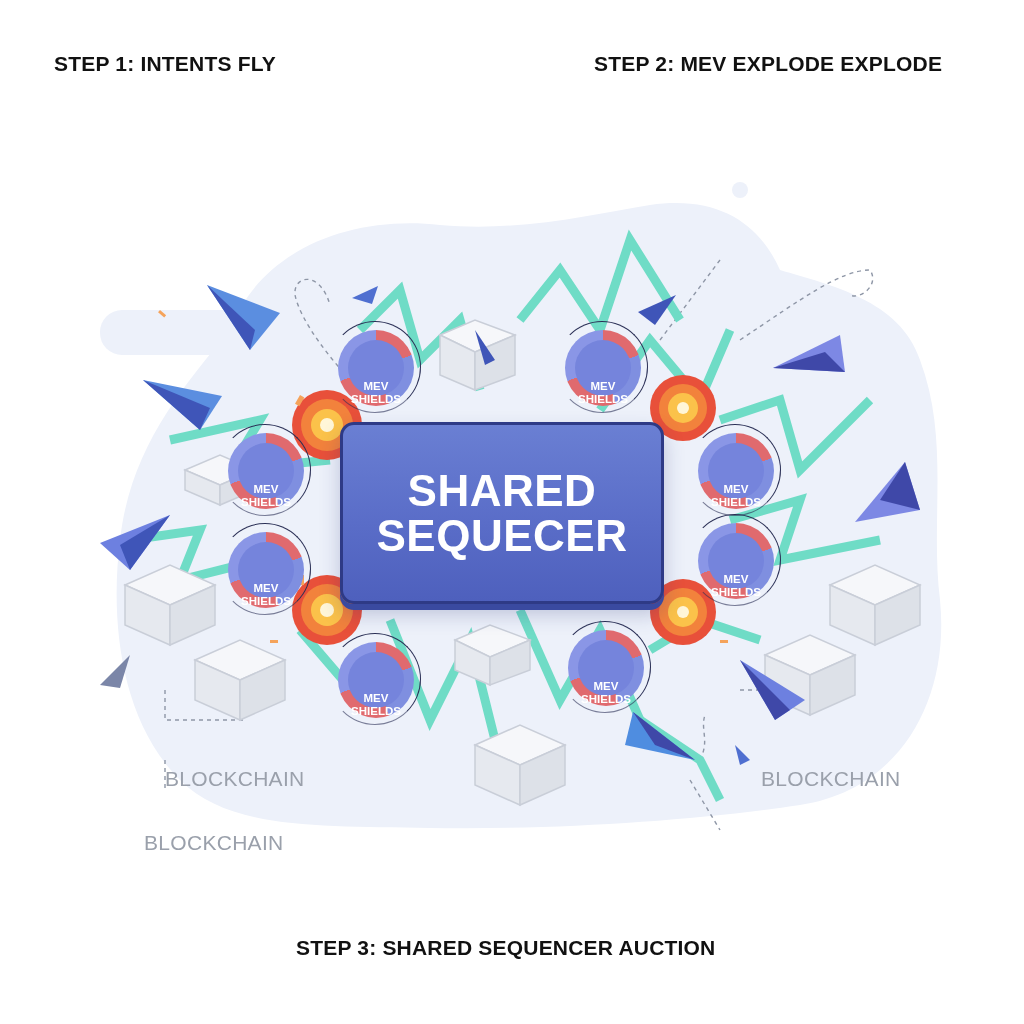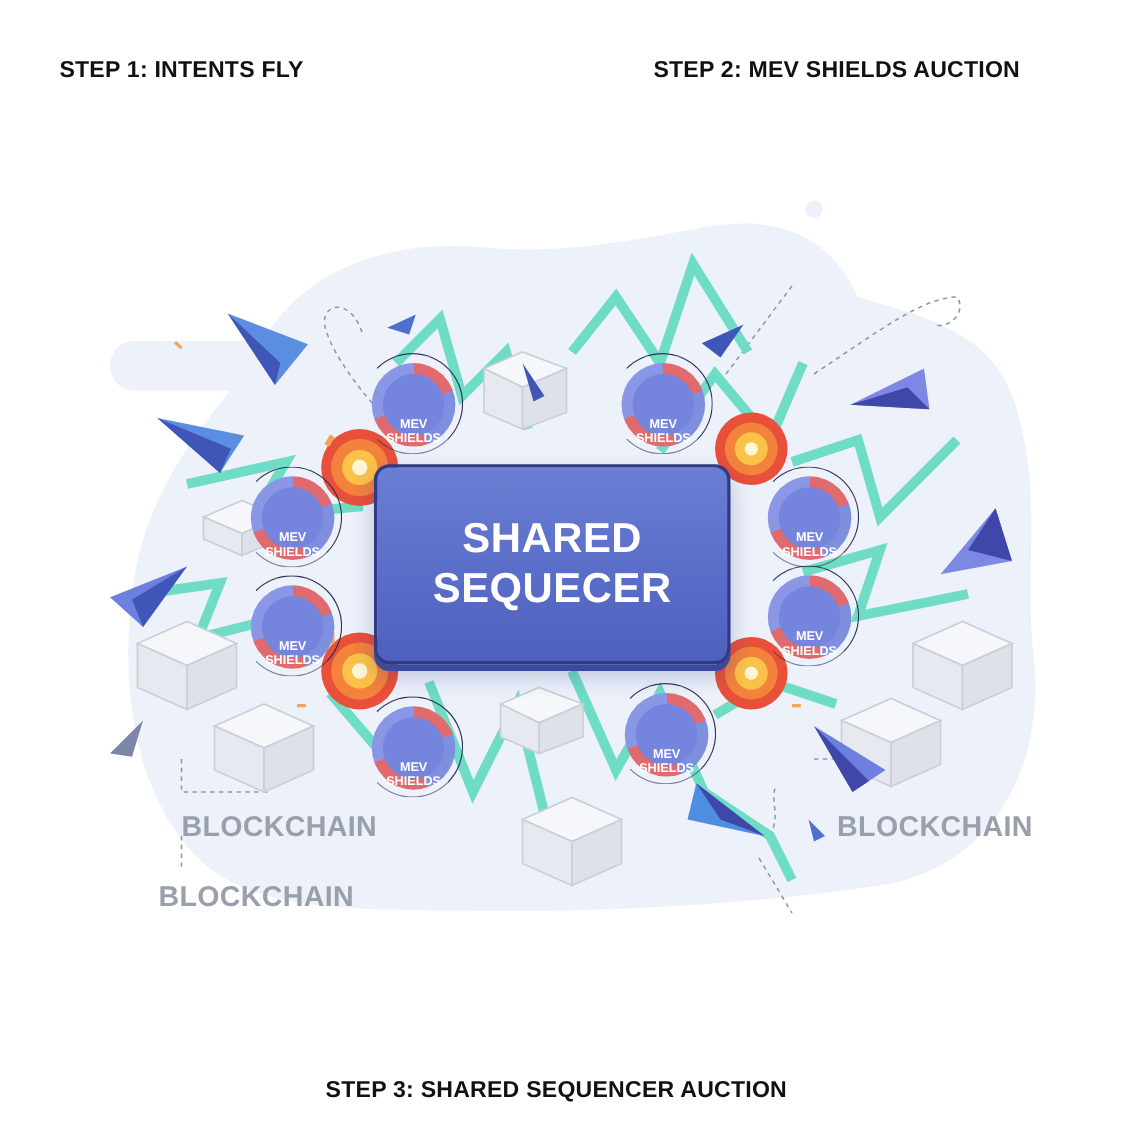--- a/index.html
+++ b/index.html
@@ -1,33 +1,33 @@
 <!DOCTYPE html>
 <html><head>
 <meta charset="utf-8">
 <style>
   html, body { margin:0; padding:0; }
   body { width:1024px; height:1024px; background:#ffffff; position:relative; overflow:hidden; font-family:"Liberation Sans", sans-serif; }
   .step { position:absolute; font-weight:bold; color:#111; font-size:21px; letter-spacing:0.2px; }
   #step1 { left:54px; top:52px; }
   #step2 { left:594px; top:52px; }
-  #step3 { left:296px; top:979px; }
+  #step3 { left:296px; top:936px; }
   svg.scene { position:absolute; left:0; top:0; }
   .center-box { position:absolute; left:340px; top:422px; width:318px; height:176px; border-radius:14px;
     background:linear-gradient(180deg,#6a7fd3 0%,#5a6dc8 55%,#4e60bd 100%);
     border:3px solid #2e3a86; box-shadow:0 6px 0 #3a4aa0, 0 10px 20px rgba(40,50,120,0.25);
     display:flex; align-items:center; justify-content:center; text-align:center; }
-  .center-box .title { color:#ffffff; font-weight:bold; font-size:38px; line-height:45px; letter-spacing:0.5px; }
+  .center-box .title { color:#ffffff; font-weight:bold; font-size:44px; line-height:45px; letter-spacing:0.5px; }
   .shield { position:absolute; width:76px; height:76px; border-radius:50%;
     background:conic-gradient(#e06a6e 0 70deg,#7f8fe0 70deg 160deg,#e06a6e 160deg 250deg,#8a96e6 250deg 360deg);
     display:flex; align-items:flex-end; justify-content:center; }
   .shield::before { content:""; position:absolute; left:10px; top:10px; width:56px; height:56px; border-radius:50%; background:#7584dc; }
   .shield::after { content:""; position:absolute; left:-9px; top:-9px; width:90px; height:90px; border-radius:50%; border:1.5px solid #2a2f55; border-left-color:transparent; border-bottom-color:rgba(42,47,85,0.6); }
   .shield .lbl { position:relative; z-index:2; color:#fff; font-size:11.5px; font-weight:bold; line-height:13px; text-align:center; }
-  .chain-label { position:absolute; color:#9aa0ab; font-size:26px; font-weight:bold; letter-spacing:0.3px; }
+  .chain-label { position:absolute; color:#9aa0ab; font-size:21px; font-weight:normal; letter-spacing:0.3px;margin-top:31px; }
 </style>
 </head>
 <body>
 
 <svg class="scene" width="1024" height="1024" viewBox="0 0 1024 1024">
 
   <g fill="#edf1fa">
     <path d="M230,330 C260,250 350,215 440,225 C520,232 590,215 650,205 C720,195 760,225 780,270 C830,285 900,300 920,360 C950,440 930,520 940,600 C950,700 900,790 800,805 C700,820 560,830 430,828 C320,826 230,830 180,780 C120,720 110,620 120,540 C130,450 180,390 230,330 Z"></path>
     <rect x="100" y="310" width="180" height="45" rx="22"></rect>
     <rect x="720" y="720" width="150" height="40" rx="20"></rect>
@@ -187,21 +187,21 @@
     <rect x="270" y="640" width="8" height="3"></rect>
     <rect x="620" y="640" width="5" height="8"></rect>
     <rect x="430" y="580" width="3" height="6"></rect>
     <rect x="600" y="460" width="3" height="7"></rect>
     <rect x="720" y="640" width="8" height="3"></rect>
     <rect x="160" y="310" width="8" height="3" transform="rotate(40 160 310)"></rect>
   </g>
 </svg>
 
 <div class="step" id="step1">STEP 1: INTENTS FLY</div>
-<div class="step" id="step2">STEP 2: MEV SHIELDS AUCTION</div>
+<div class="step" id="step2">STEP 2: MEV EXPLODE EXPLODE</div>
 <div class="step" id="step3">STEP 3: SHARED SEQUENCER AUCTION</div>
 
 <div class="center-box">
   <div class="title">
     <div>SHARED</div>
     <div>SEQUECER</div>
   </div>
 </div>
 
 <div class="shield" style="left:338px;top:330px;">

